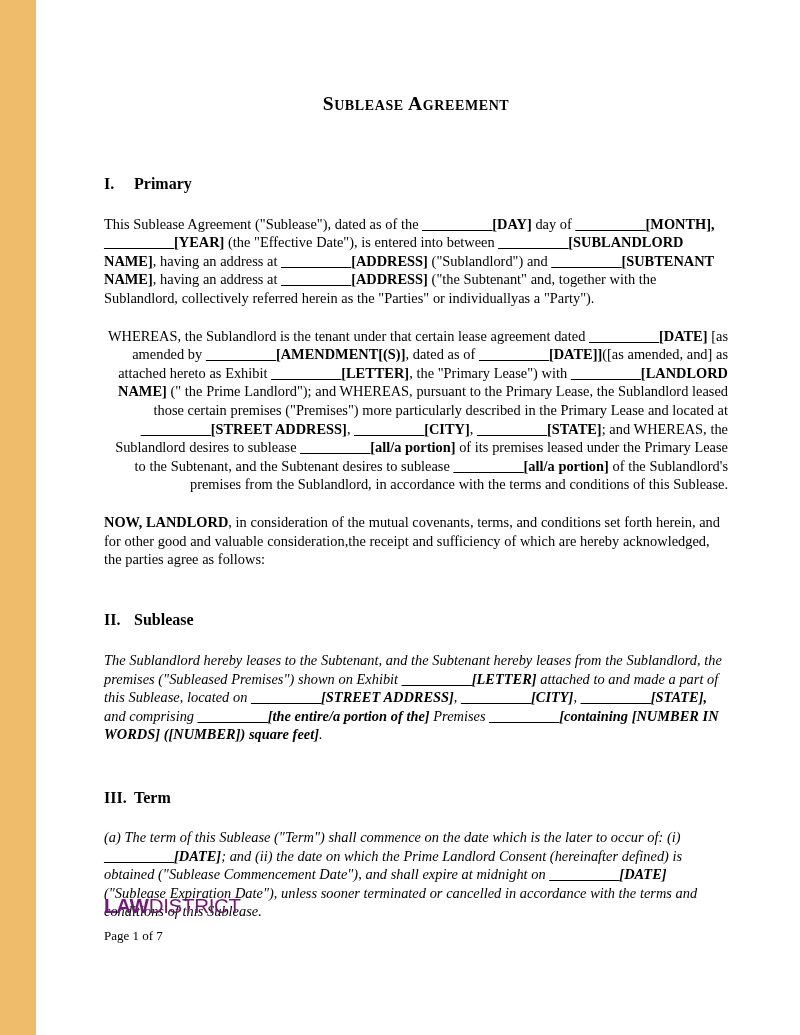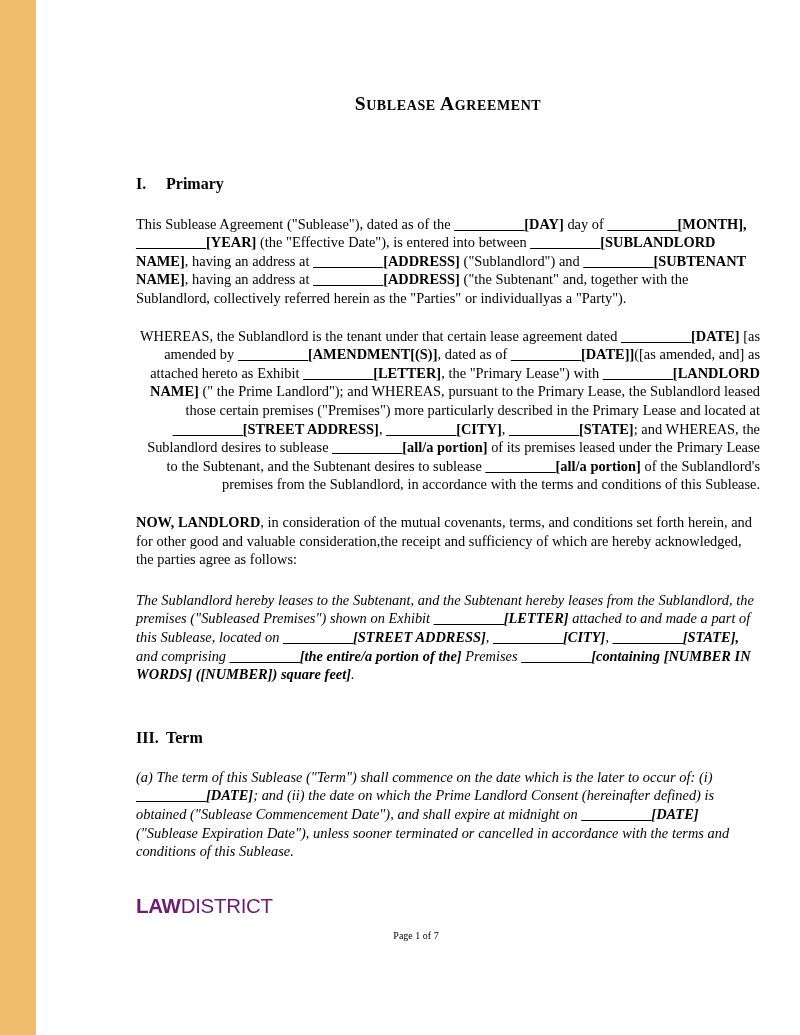--- a/index.html
+++ b/index.html
@@ -28,21 +28,20 @@
   }
 
   
   #page {
     position: absolute;
     left: 36px;
     top: 0;
     width: 664px;
     height: 1035px;
     background: #ffffff;
-    margin-left: 32px;
   }
 
   #content {
     position: absolute;
     left: 68px;   
     top: 0;
     width: 624px; 
   }
 
   
@@ -113,22 +112,21 @@
     letter-spacing: -0.3px;
     line-height: 1;
     color: #701a75;
     display: inline-block;
   }
   #brand-logo .law { font-weight: bold; }
   #brand-logo .district { font-weight: normal; }
 
   #page-number {
     margin-top: 10px;
-    text-align: center;
-    font-size: 10px;
+    font-size: 13px;
     line-height: 18px;
     width: 560px;
   }
 </style>
 </head>
 <body>
 
 <div id="accent-bar"></div>
 
 <div id="page">
@@ -137,20 +135,24 @@
     <h1 class="doc-title">Sublease Agreement</h1>
 
     <h2 class="section-heading" id="heading-recitals">
       <span class="num">I.</span>
       <span class="ttl">Primary</span>
     </h2>
     <p class="body-par" id="par-recitals-1"><span>This Sublease Agreement ("Sublease"), dated as of the </span><span class="blank">__________</span><b>[DAY]</b><span> day of </span><span class="blank">__________</span><b>[MONTH],</b><span> </span><span class="blank">__________</span><b>[YEAR]</b><span> (the "Effective Date"), is entered into between </span><span class="blank">__________</span><b>[SUBLANDLORD NAME]</b><span>, having an address at </span><span class="blank">__________</span><b>[ADDRESS]</b><span> ("Sublandlord") and </span><span class="blank">__________</span><b>[SUBTENANT NAME]</b><span>, having an address at </span><span class="blank">__________</span><b>[ADDRESS]</b><span> ("the Subtenant" and, together with the Sublandlord, collectively referred herein as the "Parties" or individuallyas a "Party").</span></p>
     <p class="body-par" id="par-recitals-2"><span>WHEREAS, the Sublandlord is the tenant under that certain lease agreement dated </span><span class="blank">__________</span><b>[DATE]</b><span> [as amended by </span><span class="blank">__________</span><b>[AMENDMENT[(S)]</b><span>, dated as of </span><span class="blank">__________</span><b>[DATE]]</b><span>([as amended, and] as attached hereto as Exhibit </span><span class="blank">__________</span><b>[LETTER]</b><span>, the "Primary Lease") with </span><span class="blank">__________</span><b>[LANDLORD NAME]</b><span> (" the Prime Landlord"); and WHEREAS, pursuant to the Primary Lease, the Sublandlord leased those certain premises ("Premises") more particularly described in the Primary Lease and located at </span><span class="blank">__________</span><b>[STREET ADDRESS]</b><span>, </span><span class="blank">__________</span><b>[CITY]</b><span>, </span><span class="blank">__________</span><b>[STATE]</b><span>; and WHEREAS, the Sublandlord desires to sublease </span><span class="blank">__________</span><b>[all/a portion]</b><span> of its premises leased under the Primary Lease to the Subtenant, and the Subtenant desires to sublease </span><span class="blank">__________</span><b>[all/a portion]</b><span> of the Sublandlord's premises from the Sublandlord, in accordance with the terms and conditions of this Sublease.</span></p>
     <p class="body-par" id="par-recitals-3"><b>NOW, LANDLORD</b><span>, in consideration of the mutual covenants, terms, and conditions set forth herein, and for other good and valuable consideration,the receipt and sufficiency of which are hereby acknowledged, the parties agree as follows:</span></p>
 
+    <h2 class="section-heading" id="heading-sublease">
+      <span class="num">II.</span>
+      <span class="ttl">Sublease</span>
+    </h2>
     <p class="body-par" id="par-sublease-1"><span>The Sublandlord hereby leases to the Subtenant, and the Subtenant hereby leases from the Sublandlord, the premises ("Subleased Premises") shown on Exhibit </span><span class="blank">__________</span><b>[LETTER]</b><span> attached to and made a part of this Sublease, located on </span><span class="blank">__________</span><b>[STREET ADDRESS]</b><span>, </span><span class="blank">__________</span><b>[CITY]</b><span>, </span><span class="blank">__________</span><b>[STATE],</b><span> and comprising </span><span class="blank">__________</span><b>[the entire/a portion of the]</b><span> Premises </span><span class="blank">__________</span><b>[containing [NUMBER IN WORDS] ([NUMBER]) square feet]</b><span>.</span></p>
 
     <h2 class="section-heading" id="heading-term">
       <span class="num">III.</span>
       <span class="ttl">Term</span>
     </h2>
     <p class="body-par" id="par-term-1"><span>(a) The term of this Sublease ("Term") shall commence on the date which is the later to occur of: (i) </span><span class="blank">__________</span><b>[DATE]</b><span>; and (ii) the date on which the Prime Landlord Consent (hereinafter defined) is obtained ("Sublease Commencement Date"), and shall expire at midnight on </span><span class="blank">__________</span><b>[DATE]</b><span>("Sublease Expiration Date"), unless sooner terminated or cancelled in accordance with the terms and conditions of this Sublease.</span></p>
 
   </div>
 

